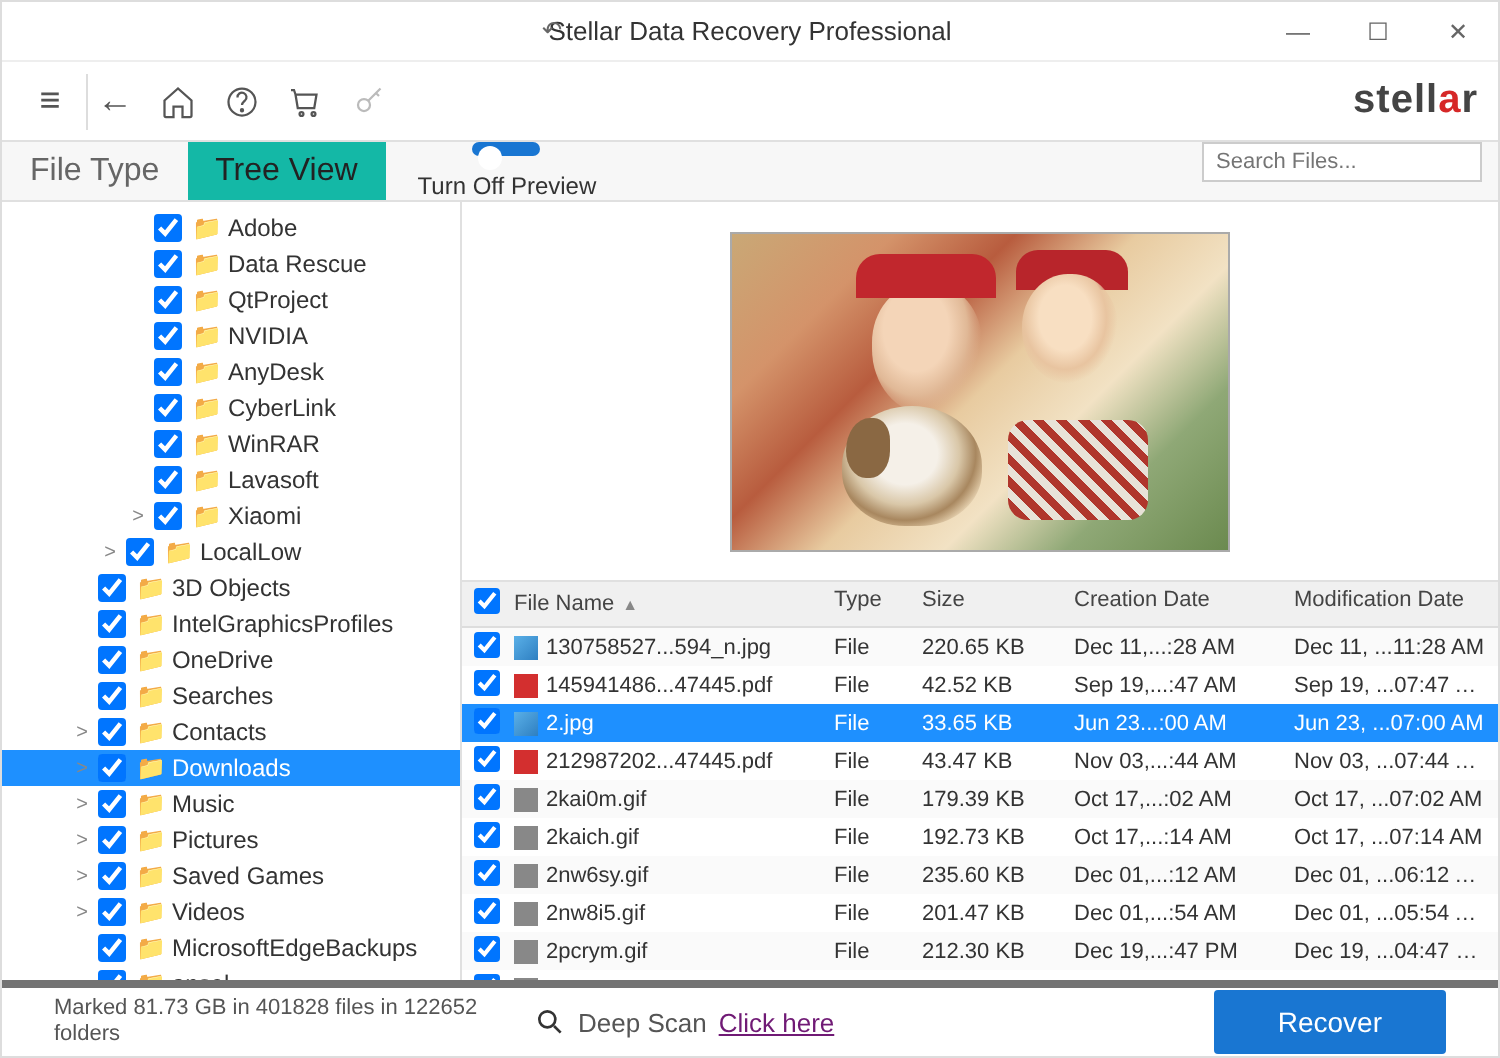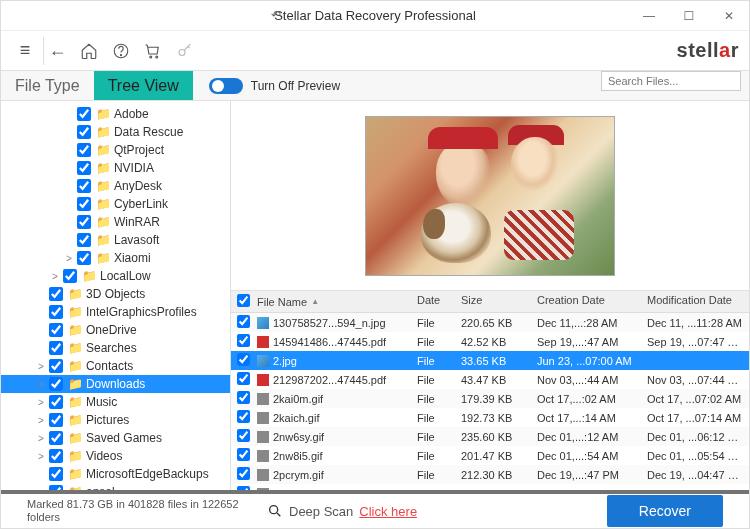--- a/index.html
+++ b/index.html
@@ -9,21 +9,21 @@
 .titlebar .winctl { position:absolute; right:0; top:0; display:flex; }
 .titlebar .winctl span { width:40px; height:30px; display:flex; align-items:center; justify-content:center; color:#666; font-size:12px; }
 .titlebar .undo { position:absolute; left:270px; top:7px; color:#666; }
 .toolbar { height:40px; display:flex; align-items:center; padding:0 10px; border-bottom:1px solid #e0e0e0; }
 .toolbar .btn { width:28px; height:28px; display:flex; align-items:center; justify-content:center; color:#555; font-size:18px; margin-right:4px; }
 .toolbar .logo { margin-left:auto; font-size:20px; font-weight:600; color:#444; letter-spacing:0.5px; }
 .logo-dot { color:#d62828; }
 .tabbar { height:30px; display:flex; align-items:stretch; border-bottom:1px solid #e0e0e0; background:#f7f7f7; }
 .tab { padding:0 14px; display:flex; align-items:center; color:#666; font-size:16px; }
 .tab.active { background:#14b8a6; color:#222; }
-.tog-wrap { margin-left:16px; display:flex; align-items:center; gap:8px; }
+.tog-wrap { margin-left:16px; display:flex; align-items:center; gap:8px;flex-direction:column; }
 .toggle { width:34px; height:16px; border-radius:8px; background:#1976d2; position:relative; }
 .toggle::after { content:""; position:absolute; width:12px; height:12px; background:#fff; border-radius:50%; top:2px; left:3px; }
 .search { margin-left:auto; margin-right:8px; }
 .search input { width:140px; height:20px; border:1px solid #ccc; padding:0 6px; font-size:11px; }
 .main { flex:1; display:flex; overflow:hidden; }
 .tree { width:230px; border-right:1px solid #e0e0e0; overflow-y:auto; padding:4px 0; font-size:12px; }
 .trow { display:flex; align-items:center; height:18px; padding-left:6px; white-space:nowrap; }
 .trow .exp { width:12px; color:#888; font-size:10px; text-align:center; }
 .trow .cb { width:14px; height:14px; margin:0 2px; }
 .trow .fld { color:#f0b429; margin:0 3px; font-size:12px; }
@@ -46,21 +46,21 @@
 .grow { display:flex; font-size:11px; height:19px; align-items:center; }
 .grow:nth-child(odd){ background:#fafafa; }
 .grow.sel { background:#1e90ff; color:#fff; }
 .fi { width:12px; height:12px; flex:none; }
 .fi.jpg { background:linear-gradient(135deg,#5ab0e8,#2e7fc1); }
 .fi.pdf { background:#d32f2f; }
 .fi.gif { background:#888; }
 .footer { height:38px; border-top:4px solid #737373; display:flex; align-items:center; padding:0 26px; font-size:11px; color:#555; }
 .footer .status { width:220px; line-height:1.2; }
 .footer .deep { margin-left:20px; display:flex; align-items:center; gap:6px; font-size:13px; }
-.footer .deep .lnk { color:#ef4444; text-decoration:underline; }
+.footer .deep .lnk { color:#701a75; text-decoration:underline; }
 .footer .recover { margin-left:auto; background:#1976d2; color:#fff; border:none; padding:8px 32px; font-size:14px; border-radius:2px; }
 .sorti { font-size:8px; color:#888; }
 svg { display:block; }
 </style>
 </head>
 <body>
 
 <div class="titlebar">
   <span class="undo">↶</span>
   <span class="title">Stellar Data Recovery Professional</span>
@@ -258,21 +258,21 @@
           <div class="dress"></div>
       </div>
     </div>
     <div class="grid">
       <div class="ghead">
         <div class="c0"><input type="checkbox" checked="" style=""></div>
         <div class="c1">
             <span>File Name</span> 
             <span class="sorti">▲</span>
           </div>
-        <div class="c2">Date</div>
+        <div class="c2">Type</div>
         <div class="c3">Size</div>
         <div class="c4">Creation Date</div>
         <div class="c5">Modification Date</div>
       </div>
       <div id="rows">
           <div class="grow">
             <div class="c0"><input type="checkbox" checked="" style=""></div>
             <div class="c1">
               <span class="fi jpg"></span>
               <span>130758527...594_n.jpg</span>
@@ -294,20 +294,21 @@
             <div class="c5">Sep 19, ...07:47 AM</div>
           </div>
           <div class="grow sel">
             <div class="c0"><input type="checkbox" checked="" style=""></div>
             <div class="c1">
               <span class="fi jpg"></span>
               <span>2.jpg</span>
             </div>
             <div class="c2">File</div>
             <div class="c3">33.65 KB</div>
+            <div class="c4">Jun 23...:00 AM</div>
             <div class="c5">Jun 23, ...07:00 AM</div>
           </div>
           <div class="grow">
             <div class="c0"><input type="checkbox" checked="" style=""></div>
             <div class="c1">
               <span class="fi pdf"></span>
               <span>212987202...47445.pdf</span>
             </div>
             <div class="c2">File</div>
             <div class="c3">43.47 KB</div>

